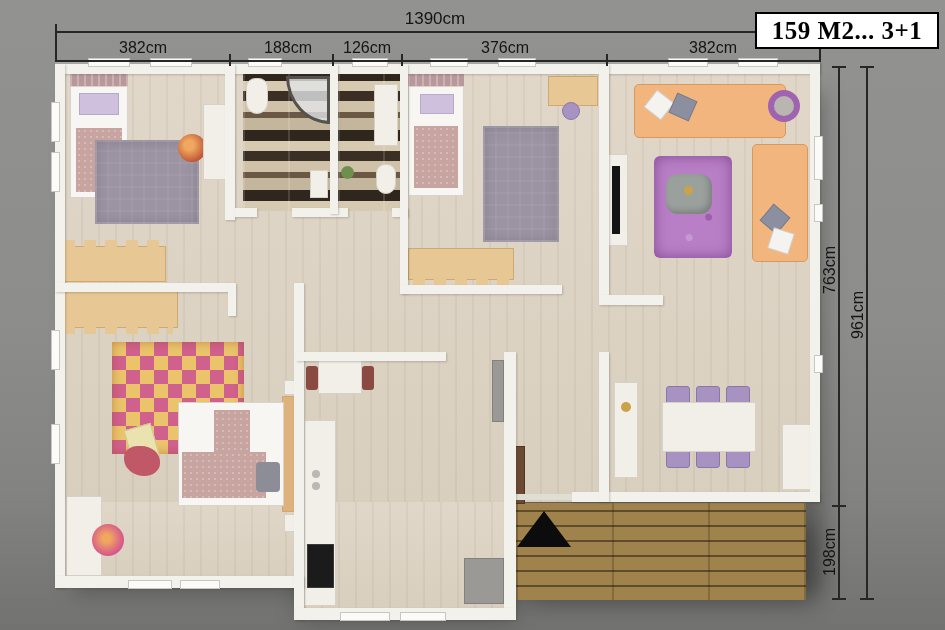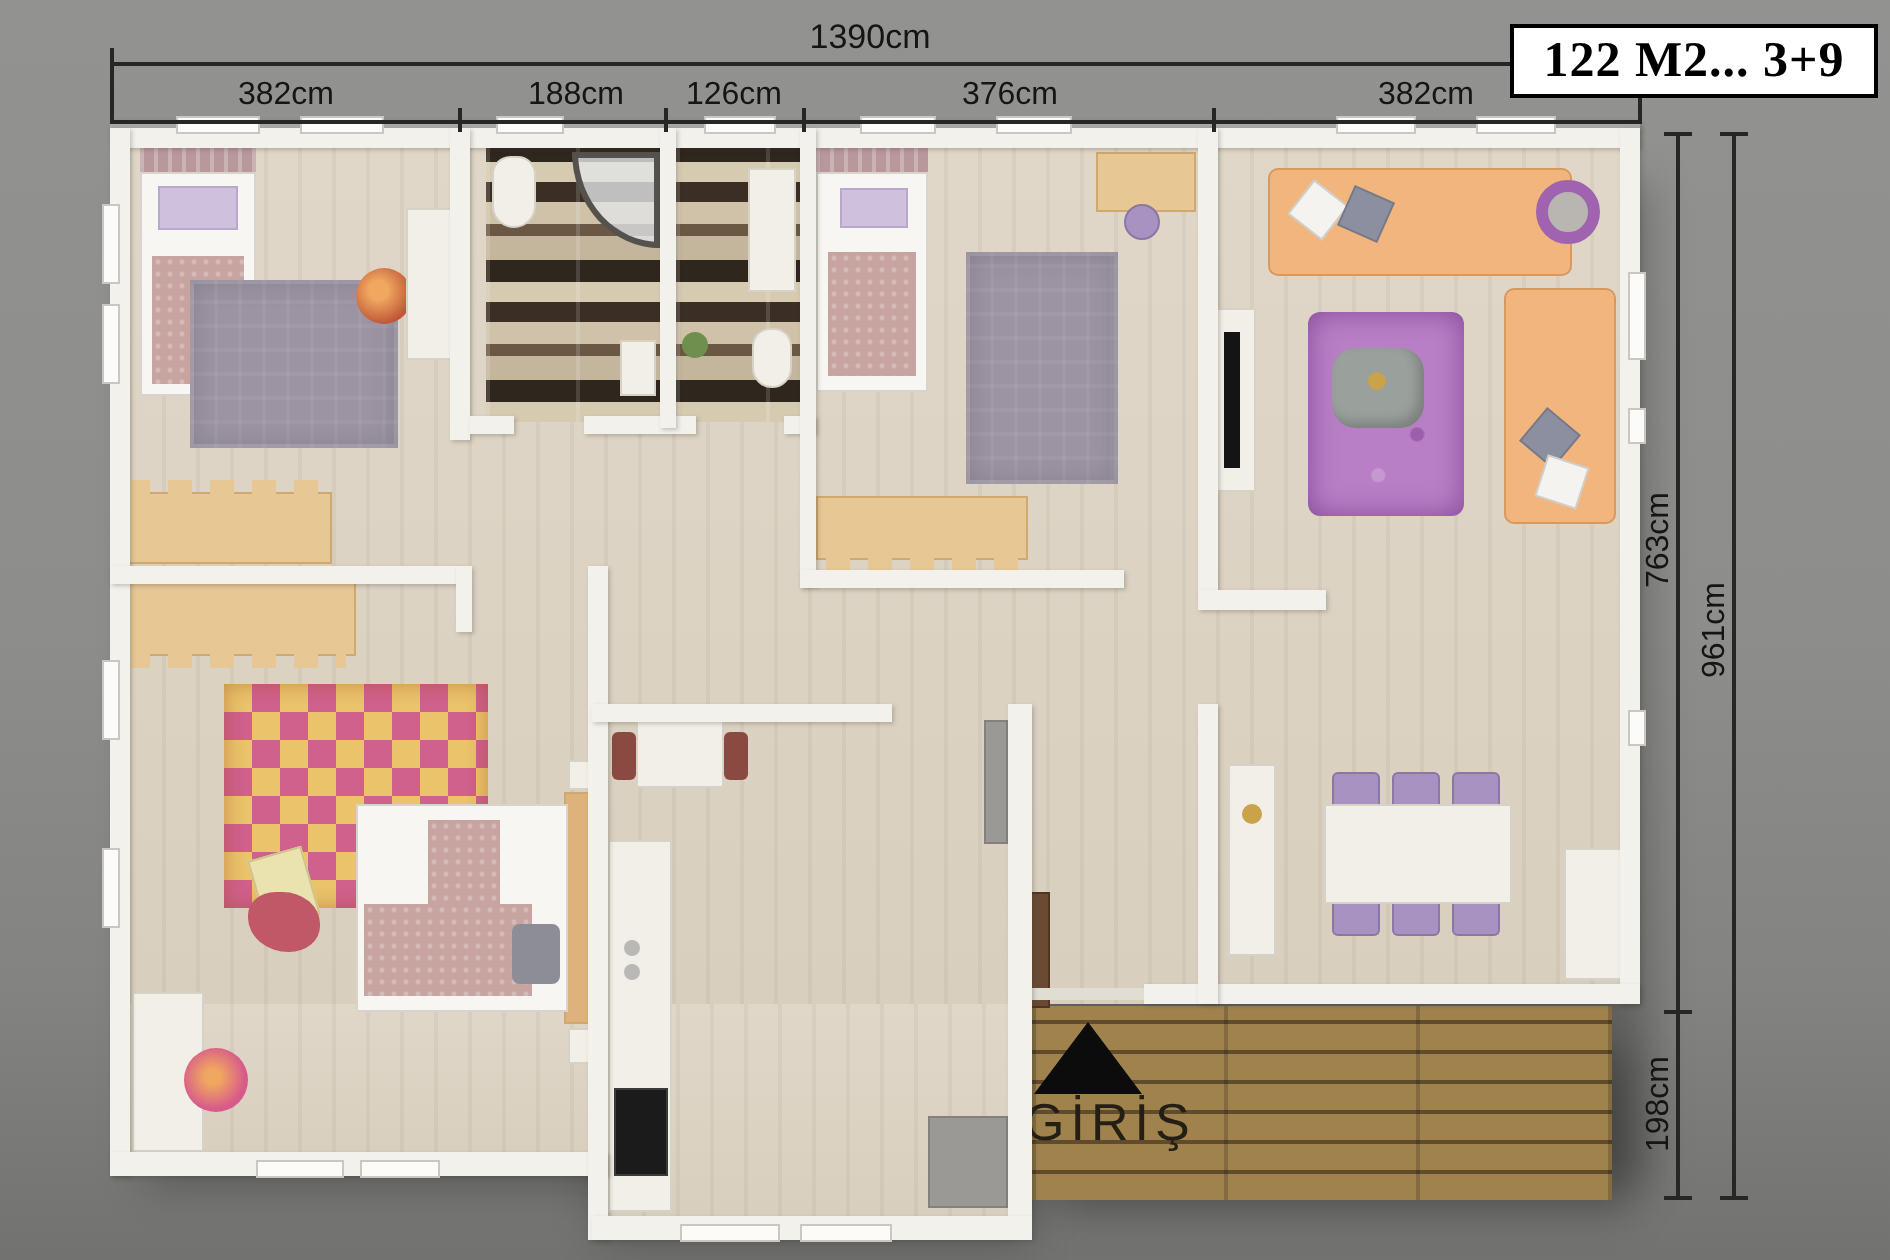--- a/index.html
+++ b/index.html
@@ -74,21 +74,20 @@
   <div class="shadow" style="left:530px;top:525px;width:285px;height:80px;"></div>
 
   <div class="floor" style="left:64px;top:73px;width:746px;height:429px;"></div>
   <div class="floor" style="left:64px;top:502px;width:240px;height:76px;"></div>
   <div class="floor" style="left:304px;top:502px;width:200px;height:106px;"></div>
   <div class="tilefloor" style="left:243px;top:73px;width:87px;height:138px;"></div>
   <div class="tilefloor" style="left:338px;top:73px;width:64px;height:138px;"></div>
 
   <div class="deck" style="left:516px;top:503px;width:290px;height:97px;"></div>
   <div class="tri" style="left:517px;top:511px;"></div>
-  <div class="giris" style="left:512px;top:546px;">GİRİŞ</div>
 
   <div class="f headboard" style="left:70px;top:72px;width:58px;height:16px;"></div>
   <div class="f bedframe" style="left:70px;top:86px;width:58px;height:112px;"></div>
   <div class="f pillow-soft" style="left:79px;top:93px;width:40px;height:22px;"></div>
   <div class="f blanket" style="left:76px;top:128px;width:46px;height:64px;"></div>
   <div class="f rug-gray" style="left:95px;top:140px;width:104px;height:84px;"></div>
   <div class="f" style="left:178px;top:134px;width:28px;height:28px;border-radius:50%;background:radial-gradient(circle at 40% 40%,#f0a860 20%,#c05838 70%);"></div>
   <div class="f white" style="left:203px;top:104px;width:24px;height:76px;"></div>
   <div class="f wardrobe teeth-top" style="left:58px;top:246px;width:108px;height:36px;"></div>
 
@@ -225,16 +224,16 @@
   <div class="dtick" style="left:832px;top:598px;width:14px;height:2px;"></div>
   <div class="dlabel rot" style="left:790px;top:261px;width:80px;">763cm</div>
   <div class="dlabel rot" style="left:790px;top:543px;width:80px;">198cm</div>
 
   <div class="dline" style="left:866px;top:67px;width:2px;height:533px;"></div>
   <div class="dtick" style="left:860px;top:66px;width:14px;height:2px;"></div>
   <div class="dtick" style="left:860px;top:598px;width:14px;height:2px;"></div>
   <div class="dlabel rot" style="left:818px;top:306px;width:80px;">961cm</div>
 
   <div class="title-box">
-    <span>122 M2... 3+9</span>
+    <span>159 M2... 3+1</span>
   </div>
 
 </div>
 
 </body></html>

